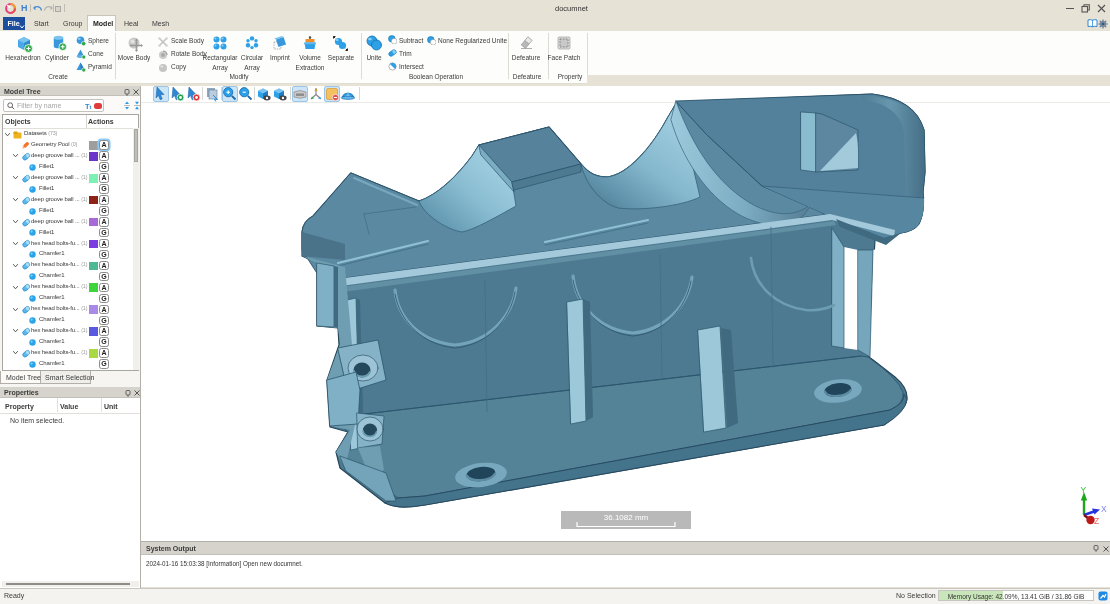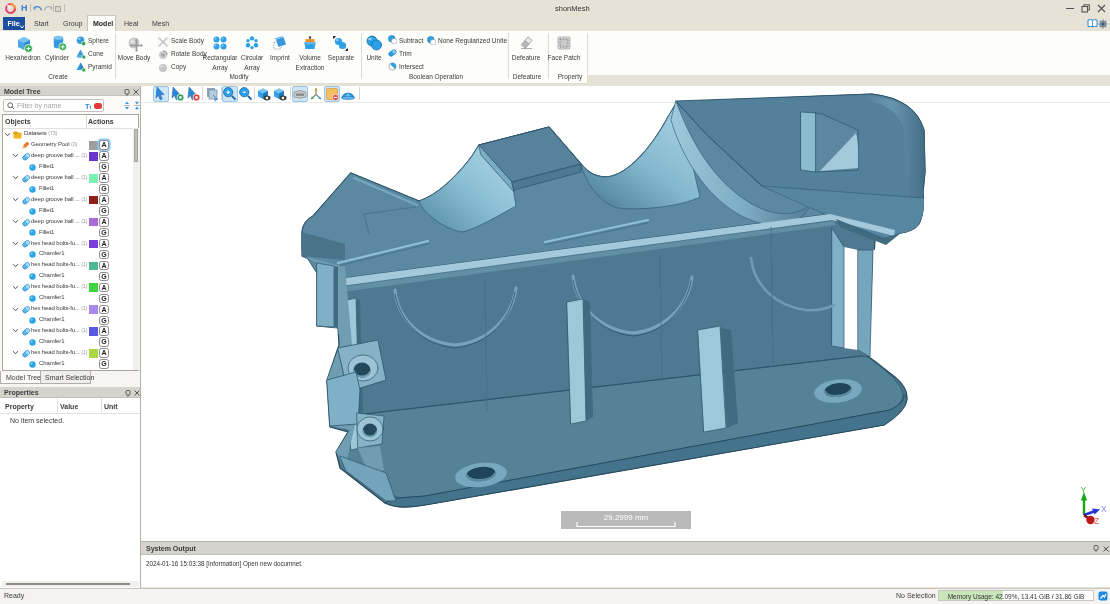--- a/index.html
+++ b/index.html
@@ -7,21 +7,21 @@
 .rowtxt{font-size:6px;color:#3b3b3b;white-space:nowrap;letter-spacing:-0.12px}
 .cnt{font-size:5.3px;color:#9a9a9a}
 .actbtn{width:10px;height:9.5px;border:1px solid #8a8a8a;border-radius:2.5px;background:#fdfdfd;font-size:7px;font-weight:bold;color:#222;text-align:center;line-height:8.5px}
 .rlab{font-size:6.5px;color:#3a3a3a;white-space:nowrap}
 .seclab{font-size:6.5px;color:#3a3a3a;white-space:nowrap}
 .tabtxt{font-size:7px;color:#3a3a3a;white-space:nowrap}
 </style></head>
 <body>
 
 <div class="abs" style="left:0;top:0;width:1110px;height:15.5px;background:#e6e2d5"></div>
-<div class="abs" style="left:555px;top:4px;font-size:7.5px;color:#333">shonMesh</div>
+<div class="abs" style="left:555px;top:4px;font-size:7.5px;color:#333">documnet</div>
 <svg class="abs" style="left:5px;top:2.5px" width="11" height="11" viewBox="0 0 11 11">
 <circle cx="5.5" cy="5.5" r="4.4" fill="none" stroke="#e8387a" stroke-width="2"></circle>
 <path d="M5.5,1.1 A4.4,4.4 0 0 1 9.9,5.5" stroke="#f5a028" stroke-width="2" fill="none"></path>
 <path d="M9.9,5.5 A4.4,4.4 0 0 1 5.5,9.9" stroke="#e85050" stroke-width="2" fill="none"></path>
 <path d="M2.2,2 L5,4.8" stroke="#fff" stroke-width="1.4"></path>
 </svg>
 <div class="abs" style="left:21px;top:3px;font-size:9px;font-weight:bold;color:#4080d0">H</div>
 <div class="abs" style="left:30px;top:4px;width:1px;height:8px;background:#c0bcb0"></div>
 <svg class="abs" style="left:33px;top:4px" width="10" height="8" viewBox="0 0 10 8">
     <path d="M2.5,2.5 L1,4 L2.5,5.5 M1,4 C4,1.5 8,2.5 8.5,6.5" stroke="#3a86d8" stroke-width="1.3" fill="none"></path>
@@ -421,21 +421,21 @@
 <path d="M340,456 L386,473 L396,501 L386,501 L346,471 Z" fill="#74a4ba" stroke="#2c556c" stroke-width="0.7"></path>
 
 <path d="M485,281 L487,412" stroke="#436f87" stroke-width="0.8" fill="none"></path>
 <path d="M660,255 L662,380" stroke="#436f87" stroke-width="0.8" fill="none"></path>
 <path d="M771,227 L773,368" stroke="#436f87" stroke-width="0.8" fill="none"></path>
 
 <path d="M364,214 L416,207 M364,214 L369,234" fill="none" stroke="#446f86" stroke-width="0.8"></path>
 </g>
 </svg>
 <div class="abs" style="left:561px;top:511px;width:130px;height:18px;background:#b9b9b9"></div>
-<div class="abs" style="left:561px;top:513px;width:130px;text-align:center;font-size:8px;color:#fff">29.2999 mm</div>
+<div class="abs" style="left:561px;top:513px;width:130px;text-align:center;font-size:8px;color:#fff">36.1082 mm</div>
 <svg class="abs" style="left:576px;top:521px" width="100" height="7">
     <path d="M1,1 V5.5 H99 V1" stroke="#fff" stroke-width="1.2" fill="none"></path>
   </svg>
 <svg class="abs" style="left:1066px;top:483px" width="44" height="46" viewBox="0 0 44 46">
 <path d="M18,32 L18,17" stroke="#1ea51e" stroke-width="2.4"></path>
 <path d="M18,9 L14.8,17.5 L21.2,17.5 Z" fill="#1ea51e"></path>
 <text x="14.5" y="10" font-size="8.5" fill="#35c435" font-family="Liberation Sans">Y</text>
 <path d="M18,32 L28,28.5" stroke="#2233dd" stroke-width="2.4"></path>
 <path d="M34,26.5 L26,25.5 L28.5,31.5 Z" fill="#2233dd"></path>
 <text x="35" y="29" font-size="8.5" fill="#7d88f2" font-family="Liberation Sans">X</text>

